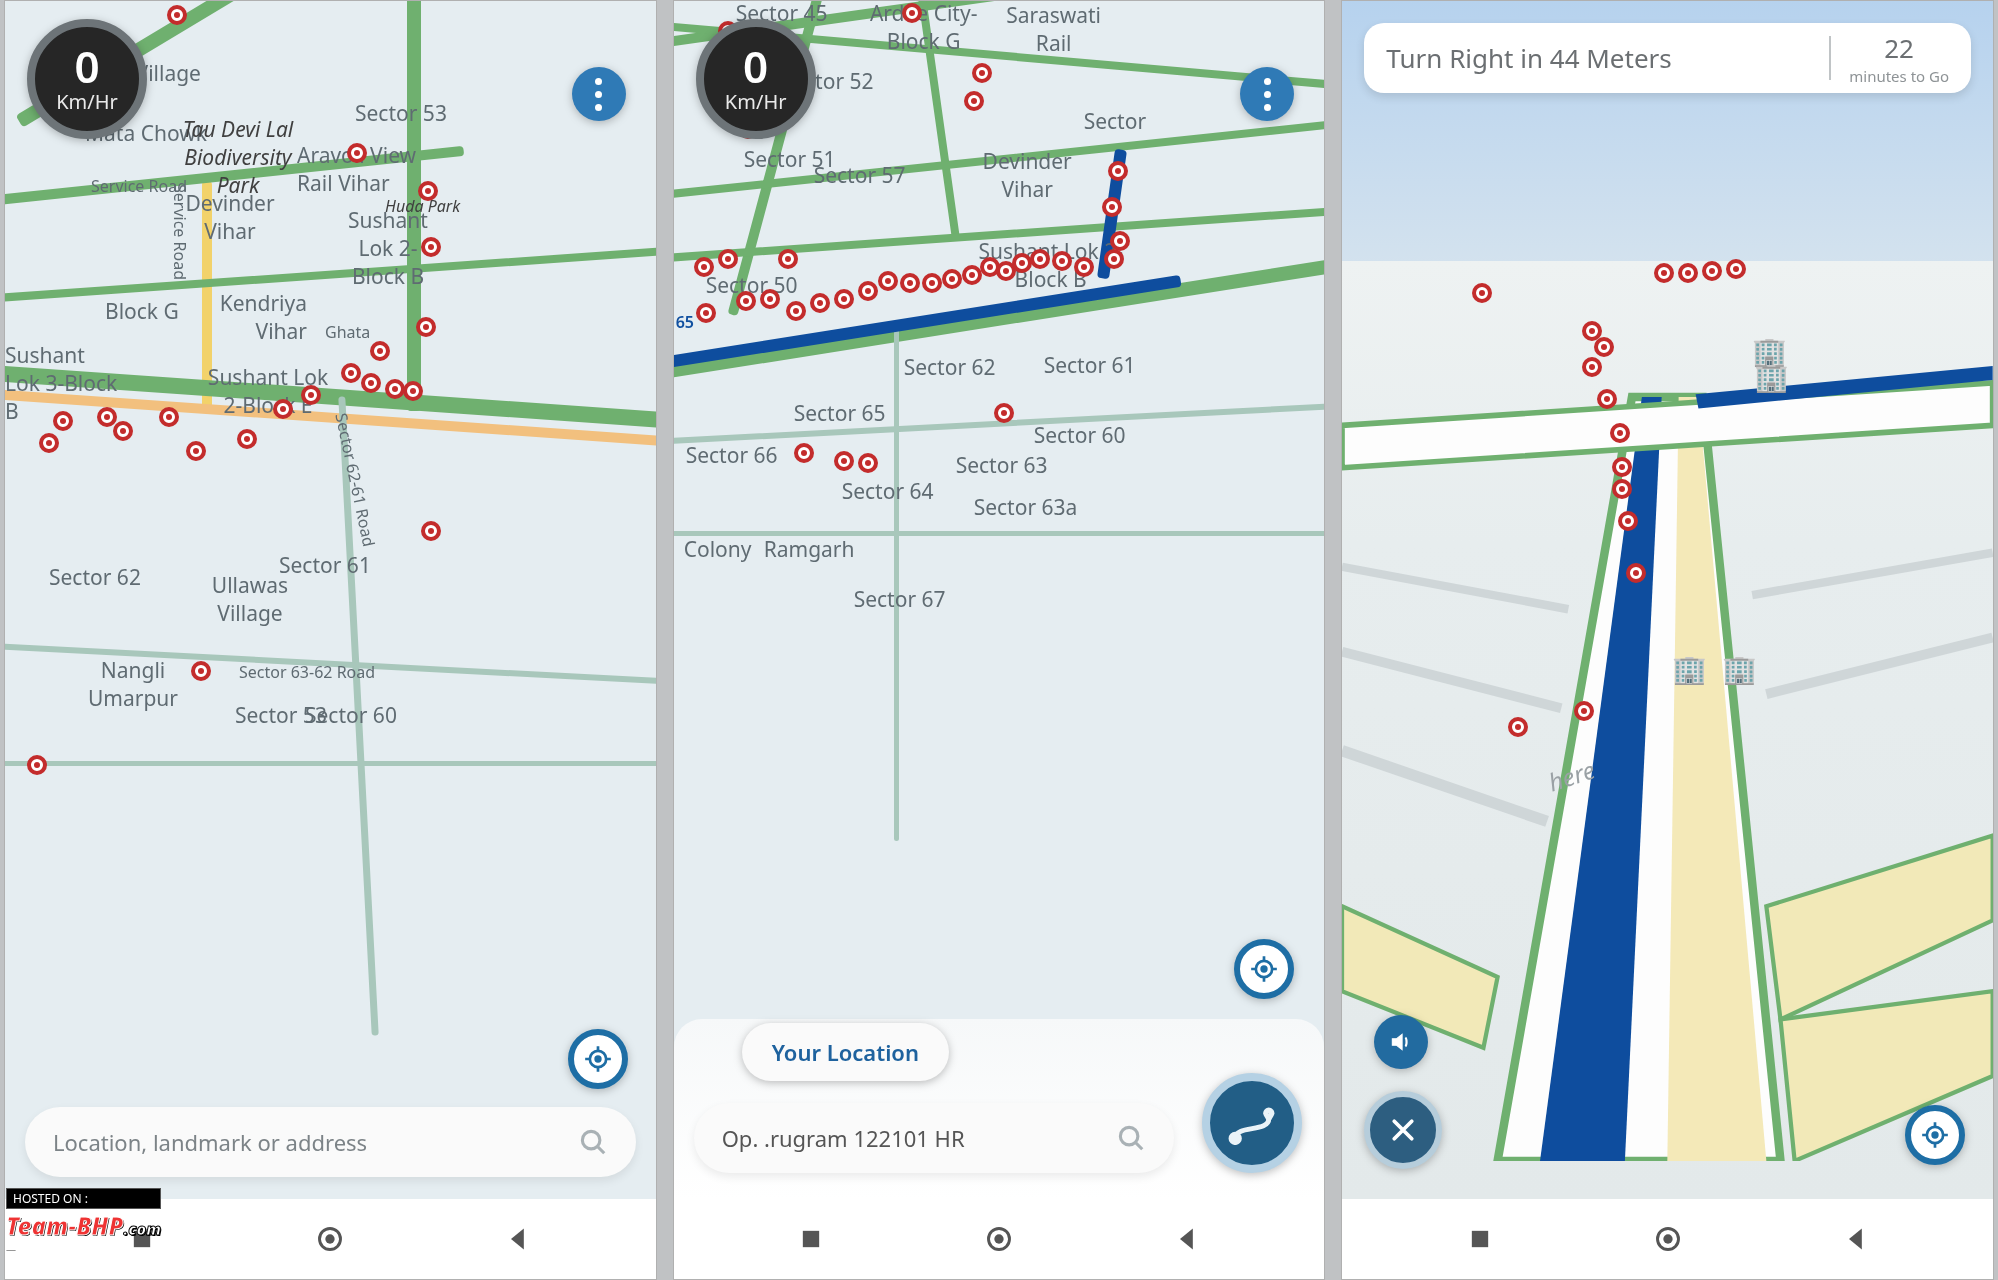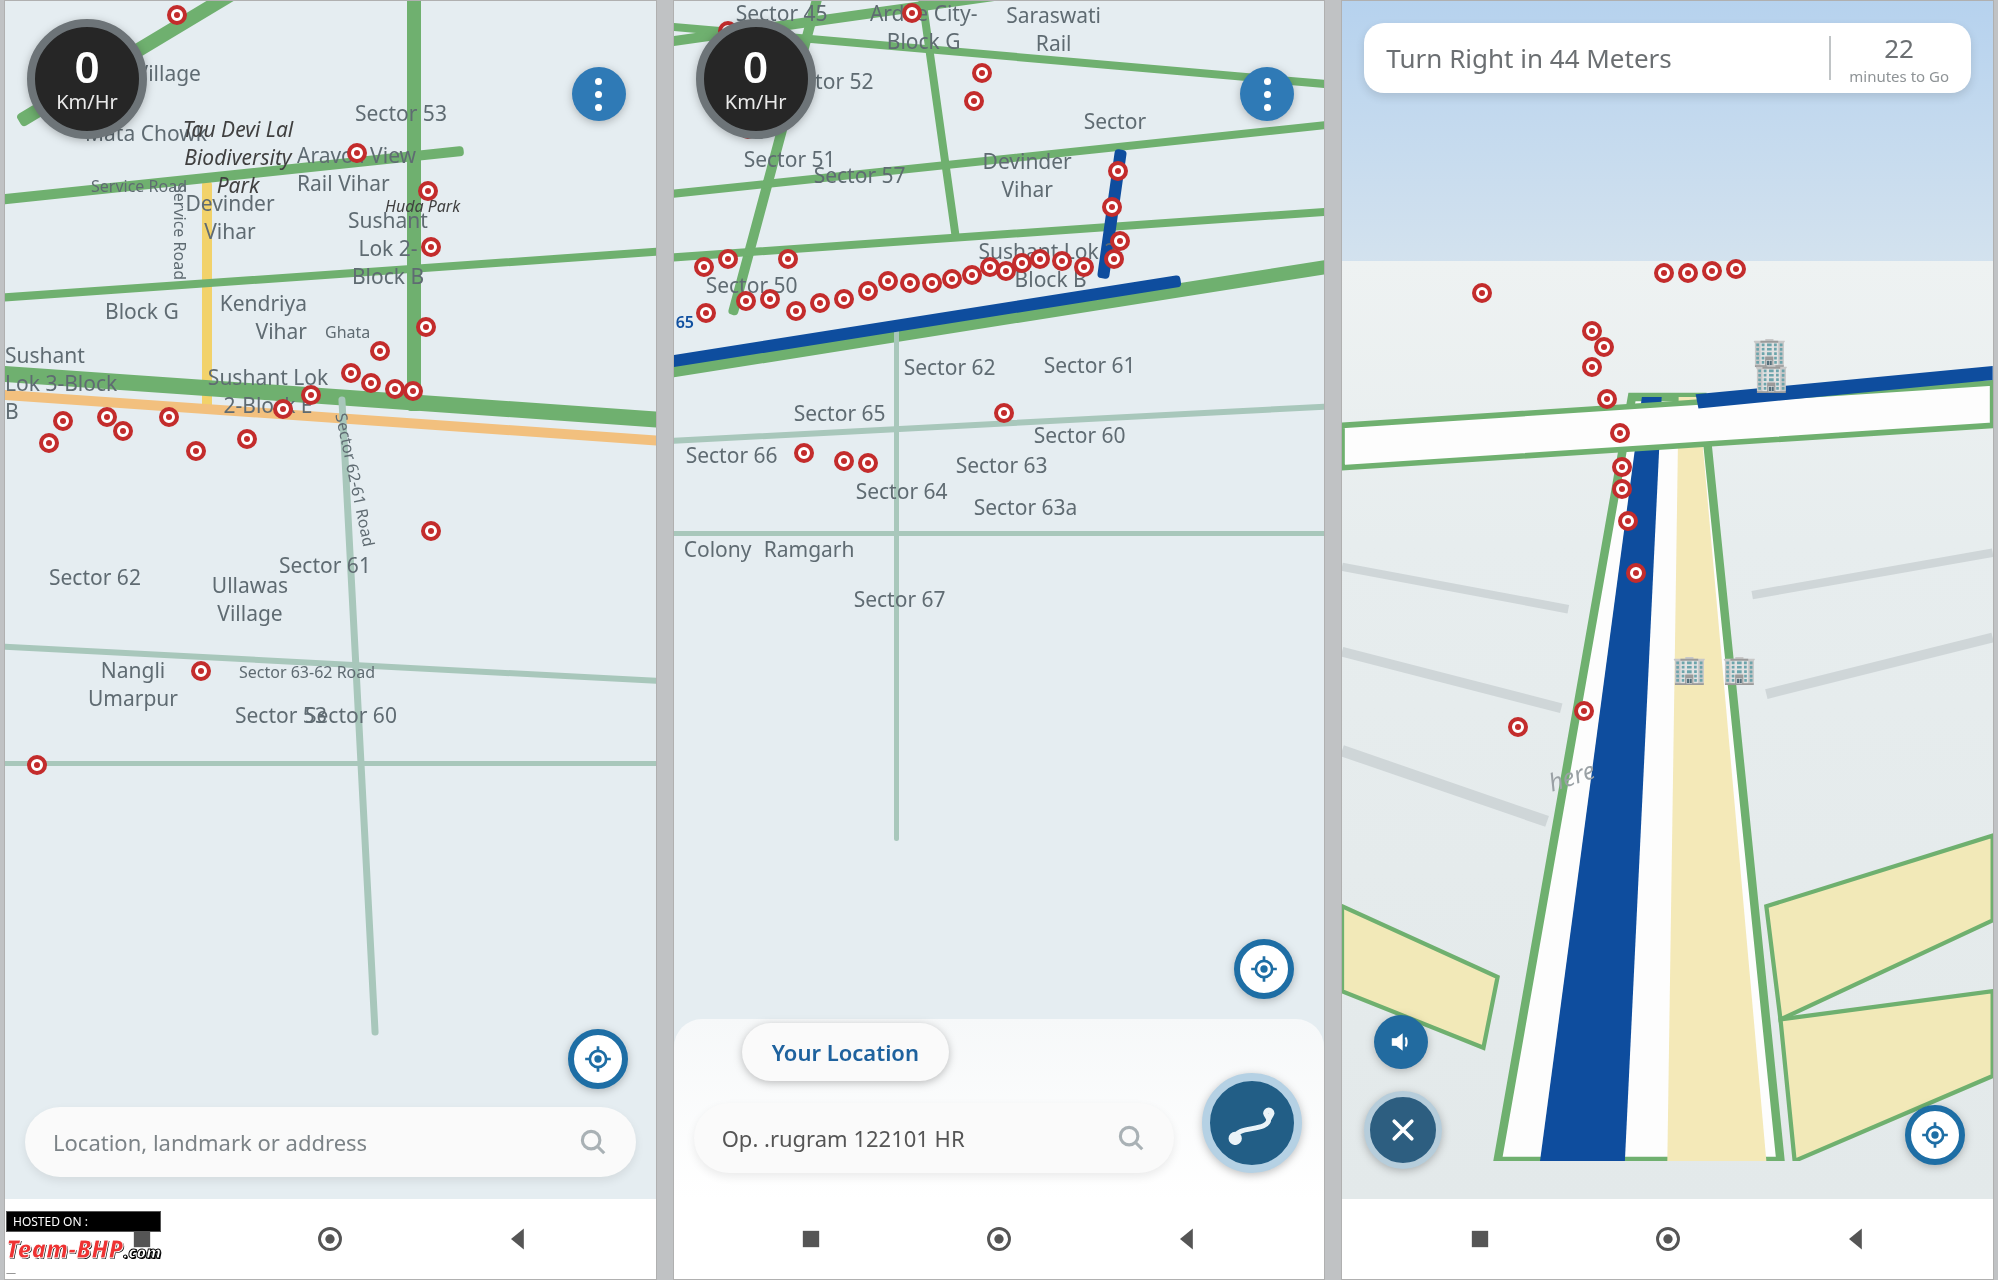--- a/index.html
+++ b/index.html
@@ -91,21 +91,21 @@
   
   svg.roads3{position:absolute;inset:0;z-index:5}
 
   
   .bldg{position:absolute;z-index:36;color:#8c9396;font-size:28px;letter-spacing:-2px}
   .bldg::before{content:"";}
 
   .watermark{position:absolute;z-index:30;font-style:italic;color:#9aa1a5;font-size:24px;transform:rotate(-18deg)}
 
   
-  .hosted{position:absolute;left:6px;bottom:1px;z-index:500;font-family:sans-serif}
+  .hosted{position:absolute;left:6px;bottom:24px;z-index:500;font-family:sans-serif}
   .hosted .top{font-size:12px;color:#fff;background:#000;padding:1px 6px;border:1px solid #555}
   .hosted .logo{display:flex;align-items:baseline;font-weight:900;font-style:italic;text-shadow:1px 1px #000}
   .hosted .a{color:#e33;font-size:24px;-webkit-text-stroke:1px #fff}
   .hosted .b{color:#fff;font-size:16px;-webkit-text-stroke:1px #000}
   .hosted .sub{font-size:10px;color:#888}
 </style>
 </head>
 <body>
 
 <div class="shots">
@@ -237,21 +237,21 @@
       <span class="lbl" style="left:302px;top:236px;width:150px;white-space:normal;text-align:center">Sushant Lok 2-Block B</span>
       <span class="lbl lbl-sm" style="left:2px;top:310px;color:#1050a0;font-weight:600">65</span>
       <span class="lbl" style="left:230px;top:352px">Sector 62</span>
       <span class="lbl" style="left:370px;top:350px">Sector 61</span>
       <span class="lbl" style="left:120px;top:398px">Sector 65</span>
       <span class="lbl" style="left:360px;top:420px">Sector 60</span>
       <span class="lbl" style="left:10px;top:534px">Colony</span>
       <span class="lbl" style="left:90px;top:534px">Ramgarh</span>
       <span class="lbl" style="left:12px;top:440px">Sector 66</span>
       <span class="lbl" style="left:282px;top:450px">Sector 63</span>
-      <span class="lbl" style="left:182px;top:476px">Sector 64</span>
+      <span class="lbl" style="left:168px;top:476px">Sector 64</span>
       <span class="lbl" style="left:300px;top:492px">Sector 63a</span>
       <span class="lbl" style="left:180px;top:584px">Sector 67</span>
 
       <div class="poi" style="left:44px;top:20px"></div>
         <div class="poi" style="left:74px;top:34px"></div>
       <div class="poi" style="left:228px;top:2px"></div>
         <div class="poi" style="left:298px;top:62px"></div>
       <div class="poi" style="left:78px;top:94px"></div>
         <div class="poi" style="left:64px;top:118px"></div>
       <div class="poi" style="left:290px;top:90px"></div>

